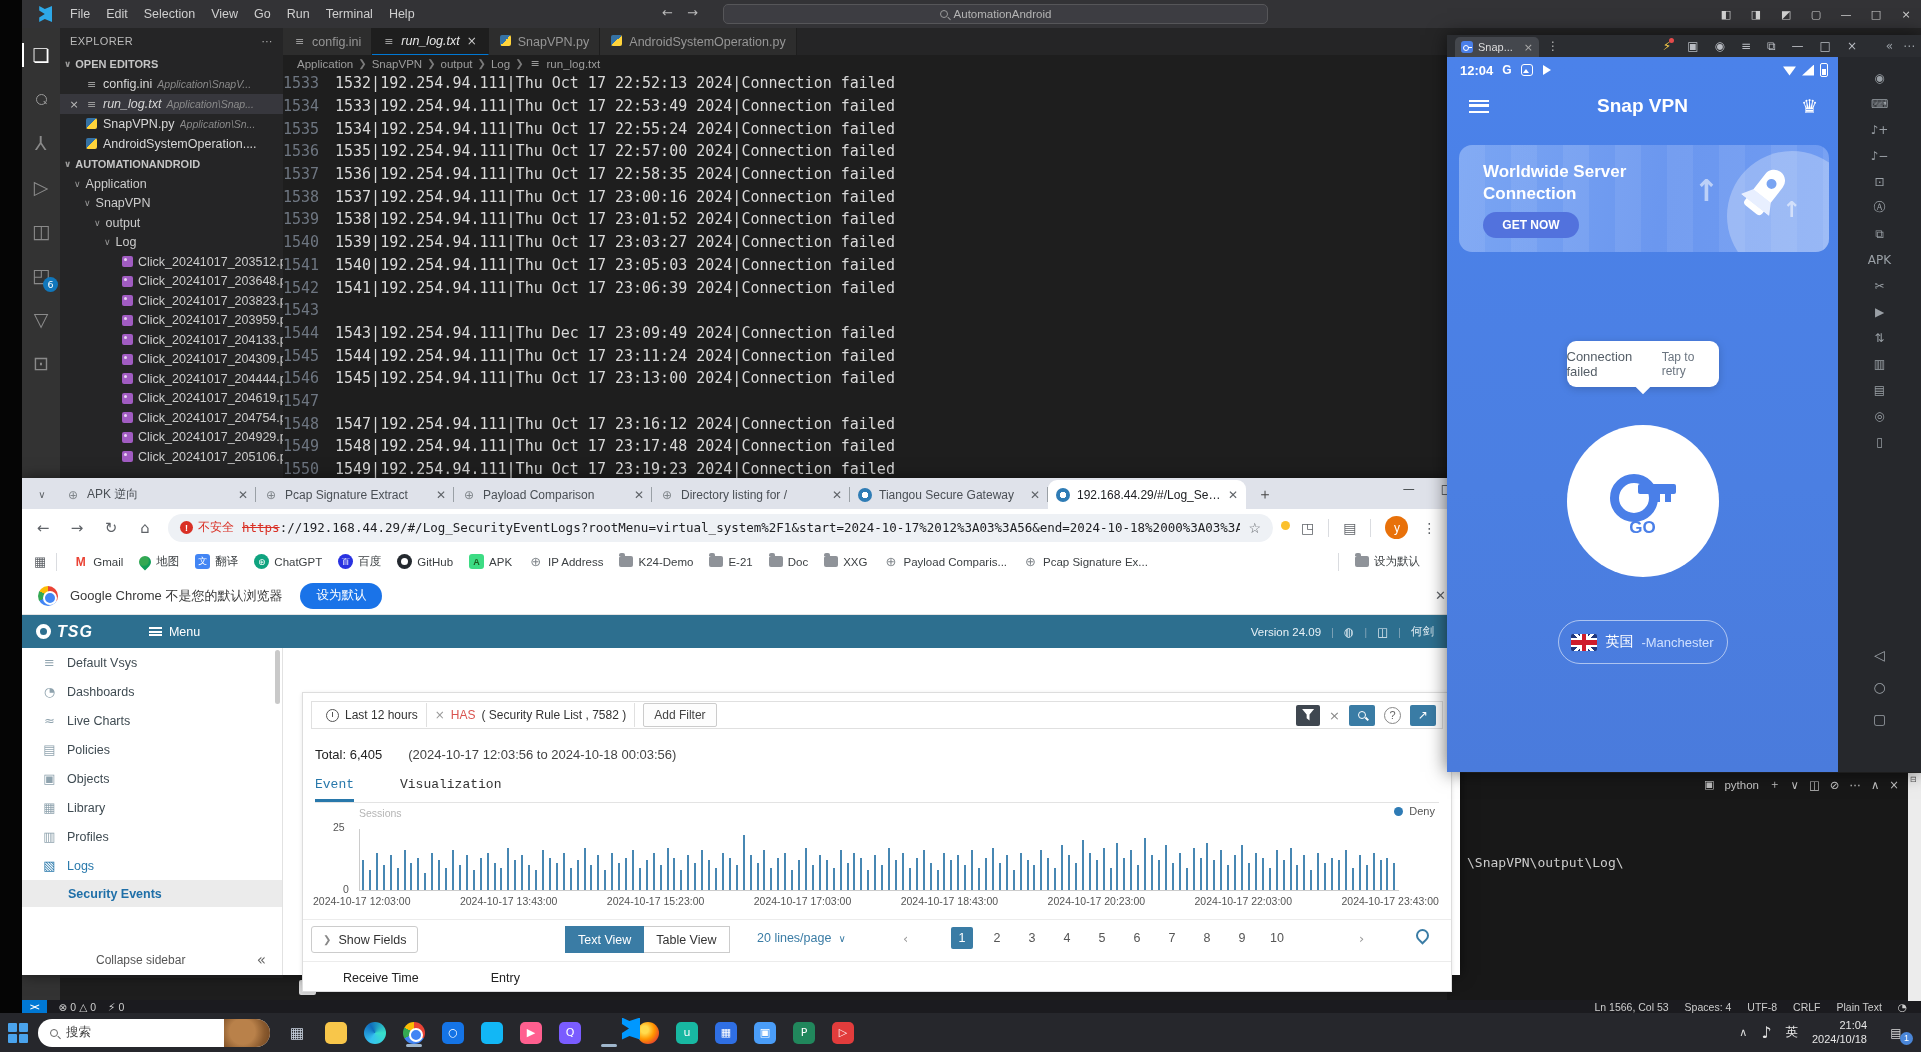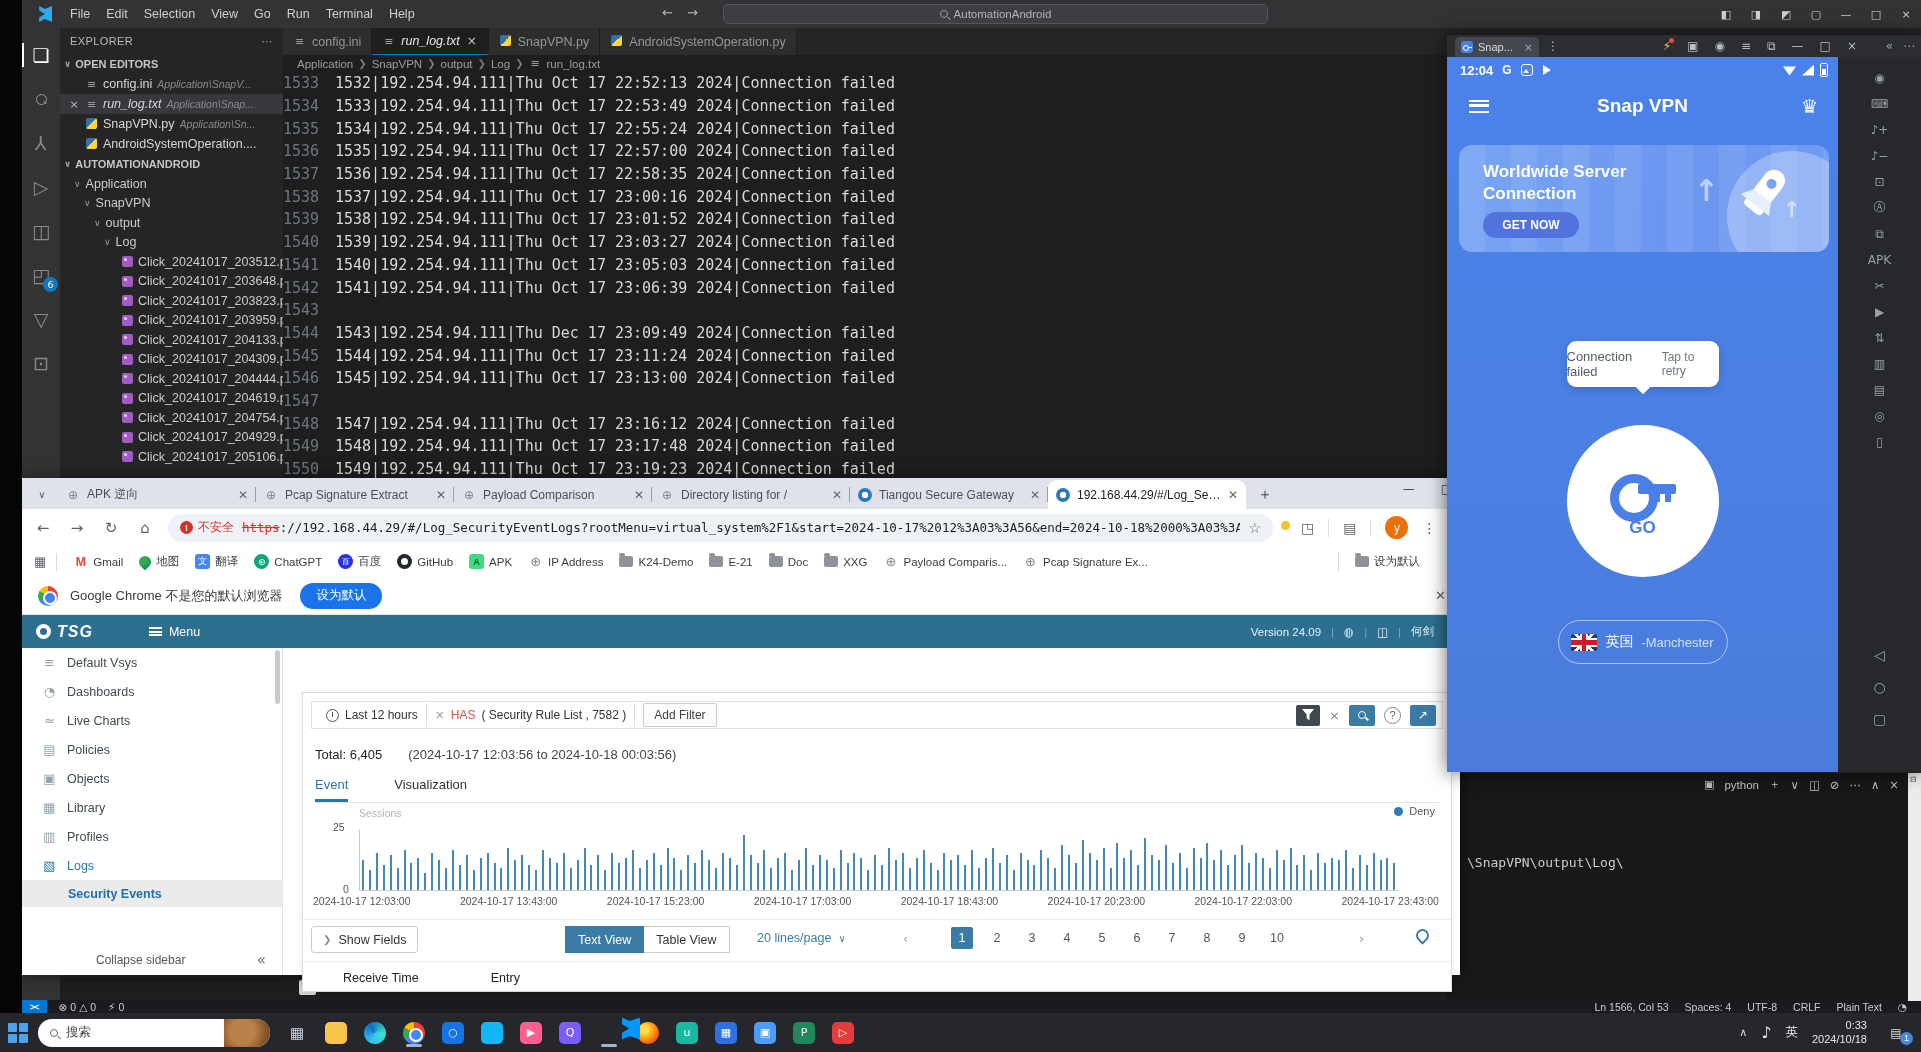--- a/index.html
+++ b/index.html
@@ -150,21 +150,21 @@
   .funnel{width:12px;height:12px;background:#fff;clip-path:polygon(0 0,100% 0,62% 45%,62% 95%,38% 78%,38% 45%);}
   .fx{color:#888;font-size:13px;}
   .qbox{width:26px;height:21px;background:#3a7ca5;border-radius:2px;display:flex;align-items:center;justify-content:center;}
   .wmag{width:8px;height:8px;border:1.6px solid #fff;border-radius:50%;position:relative;}
   .wmag::after{content:"";position:absolute;left:6px;top:6px;width:4px;height:1.6px;background:#fff;transform:rotate(45deg);}
   .qmark{width:17px;height:17px;border:1.4px solid #888;border-radius:50%;color:#666;font-size:11px;display:flex;align-items:center;justify-content:center;}
   .expbox{width:26px;height:21px;background:#3a7ca5;border-radius:2px;color:#fff;font-size:12px;display:flex;align-items:center;justify-content:center;}
   .trow{position:absolute;left:12px;top:54px;font-size:13px;color:#222;display:flex;gap:26px;}
   .trange{color:#444;}
   .vtabs{position:absolute;left:12px;top:84px;right:12px;height:26px;border-bottom:1px solid #e3e3e3;display:flex;gap:46px;font-size:13px;}
-  .vtab{color:#333;padding-bottom:20px;}
+  .vtab{color:#333;padding-bottom:20px;font-family:Liberation Mono, monospace;}
   .vtab.on{color:#2878ab;border-bottom:3px solid #2878ab;}
   .seslbl{position:absolute;left:56px;top:114px;font-size:10.5px;color:#b5b5b5;}
   .legend{position:absolute;right:16px;top:112px;display:flex;align-items:center;gap:6px;font-size:11px;color:#555;}
   .legdot{width:9px;height:9px;border-radius:50%;background:#2e7bb5;}
   .ylab25{position:absolute;left:30px;top:128px;font-size:10.5px;color:#555;}
   .ylab0{position:absolute;left:40px;top:190px;font-size:10.5px;color:#555;}
   .plot{position:absolute;left:56px;top:136px;width:1040px;height:62px;border-left:1px solid #ccc;border-bottom:1px solid #ccc;display:flex;align-items:flex-end;justify-content:space-between;padding:0 2px;}
   .plot i{display:block;width:2px;background:#4787b3;}
   .xticks{position:absolute;left:10px;top:202px;width:1126px;display:flex;justify-content:space-between;font-size:10.5px;color:#555;}
   .cdiv1{position:absolute;left:0;top:226px;width:100%;height:1px;background:#ececec;}
@@ -1157,21 +1157,21 @@
         </span>
         <span class="tbslot">
           <span class="tbi g" style="background:#e23c3c;">▷</span>
         </span>
       </span>
     <span class="tray">
       <span class="chev g">∧</span>
       <span class="g">♪</span>
       <span class="ime">英</span>
       <span class="clockblk">
-        <div>0:33</div>
+        <div>21:04</div>
         <div>2024/10/18</div>
       </span>
       <span class="notifbtn">
           <span class="g">▤</span>
           <span class="nbadge">1</span>
         </span>
     </span>
   </div>
 
   <div class="ledge"></div>

